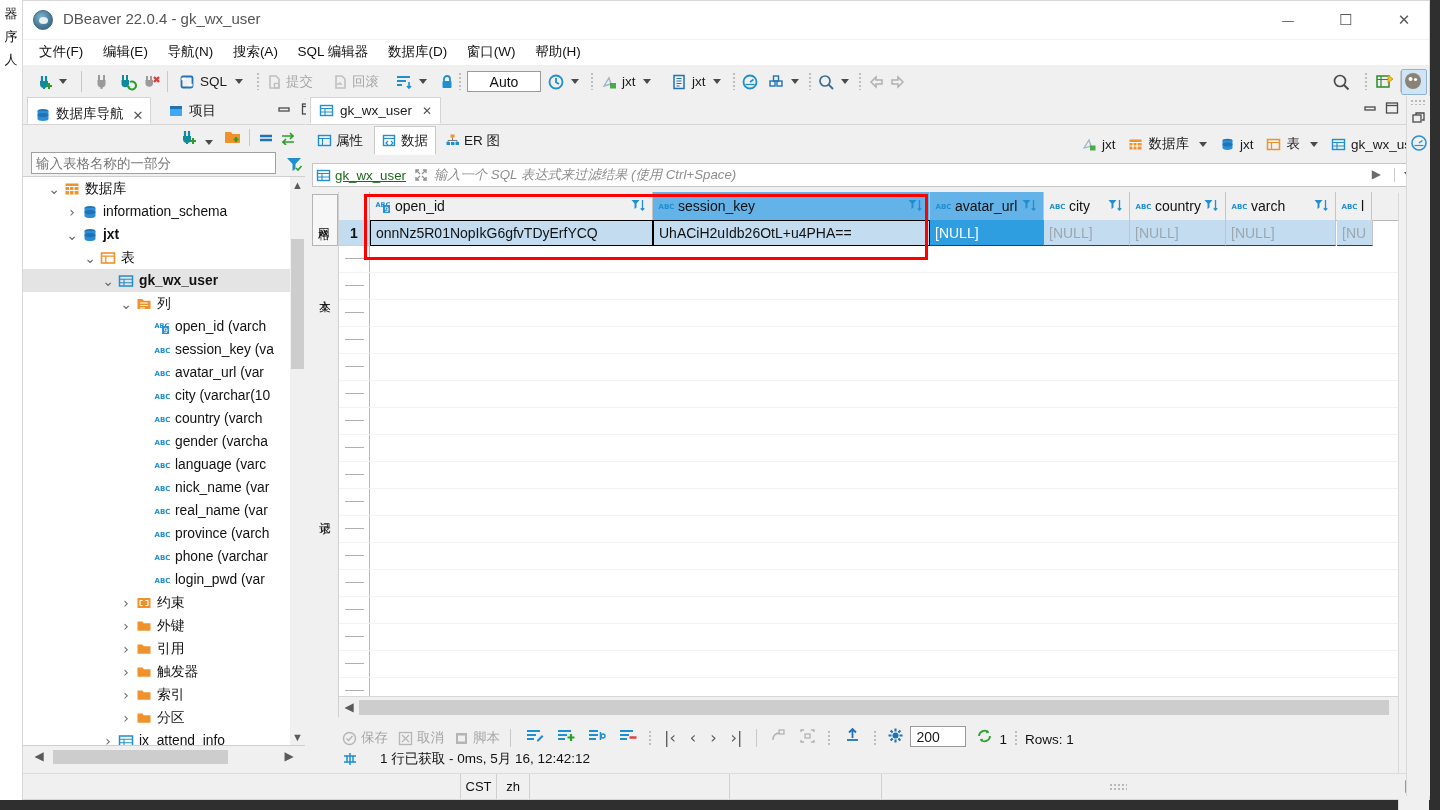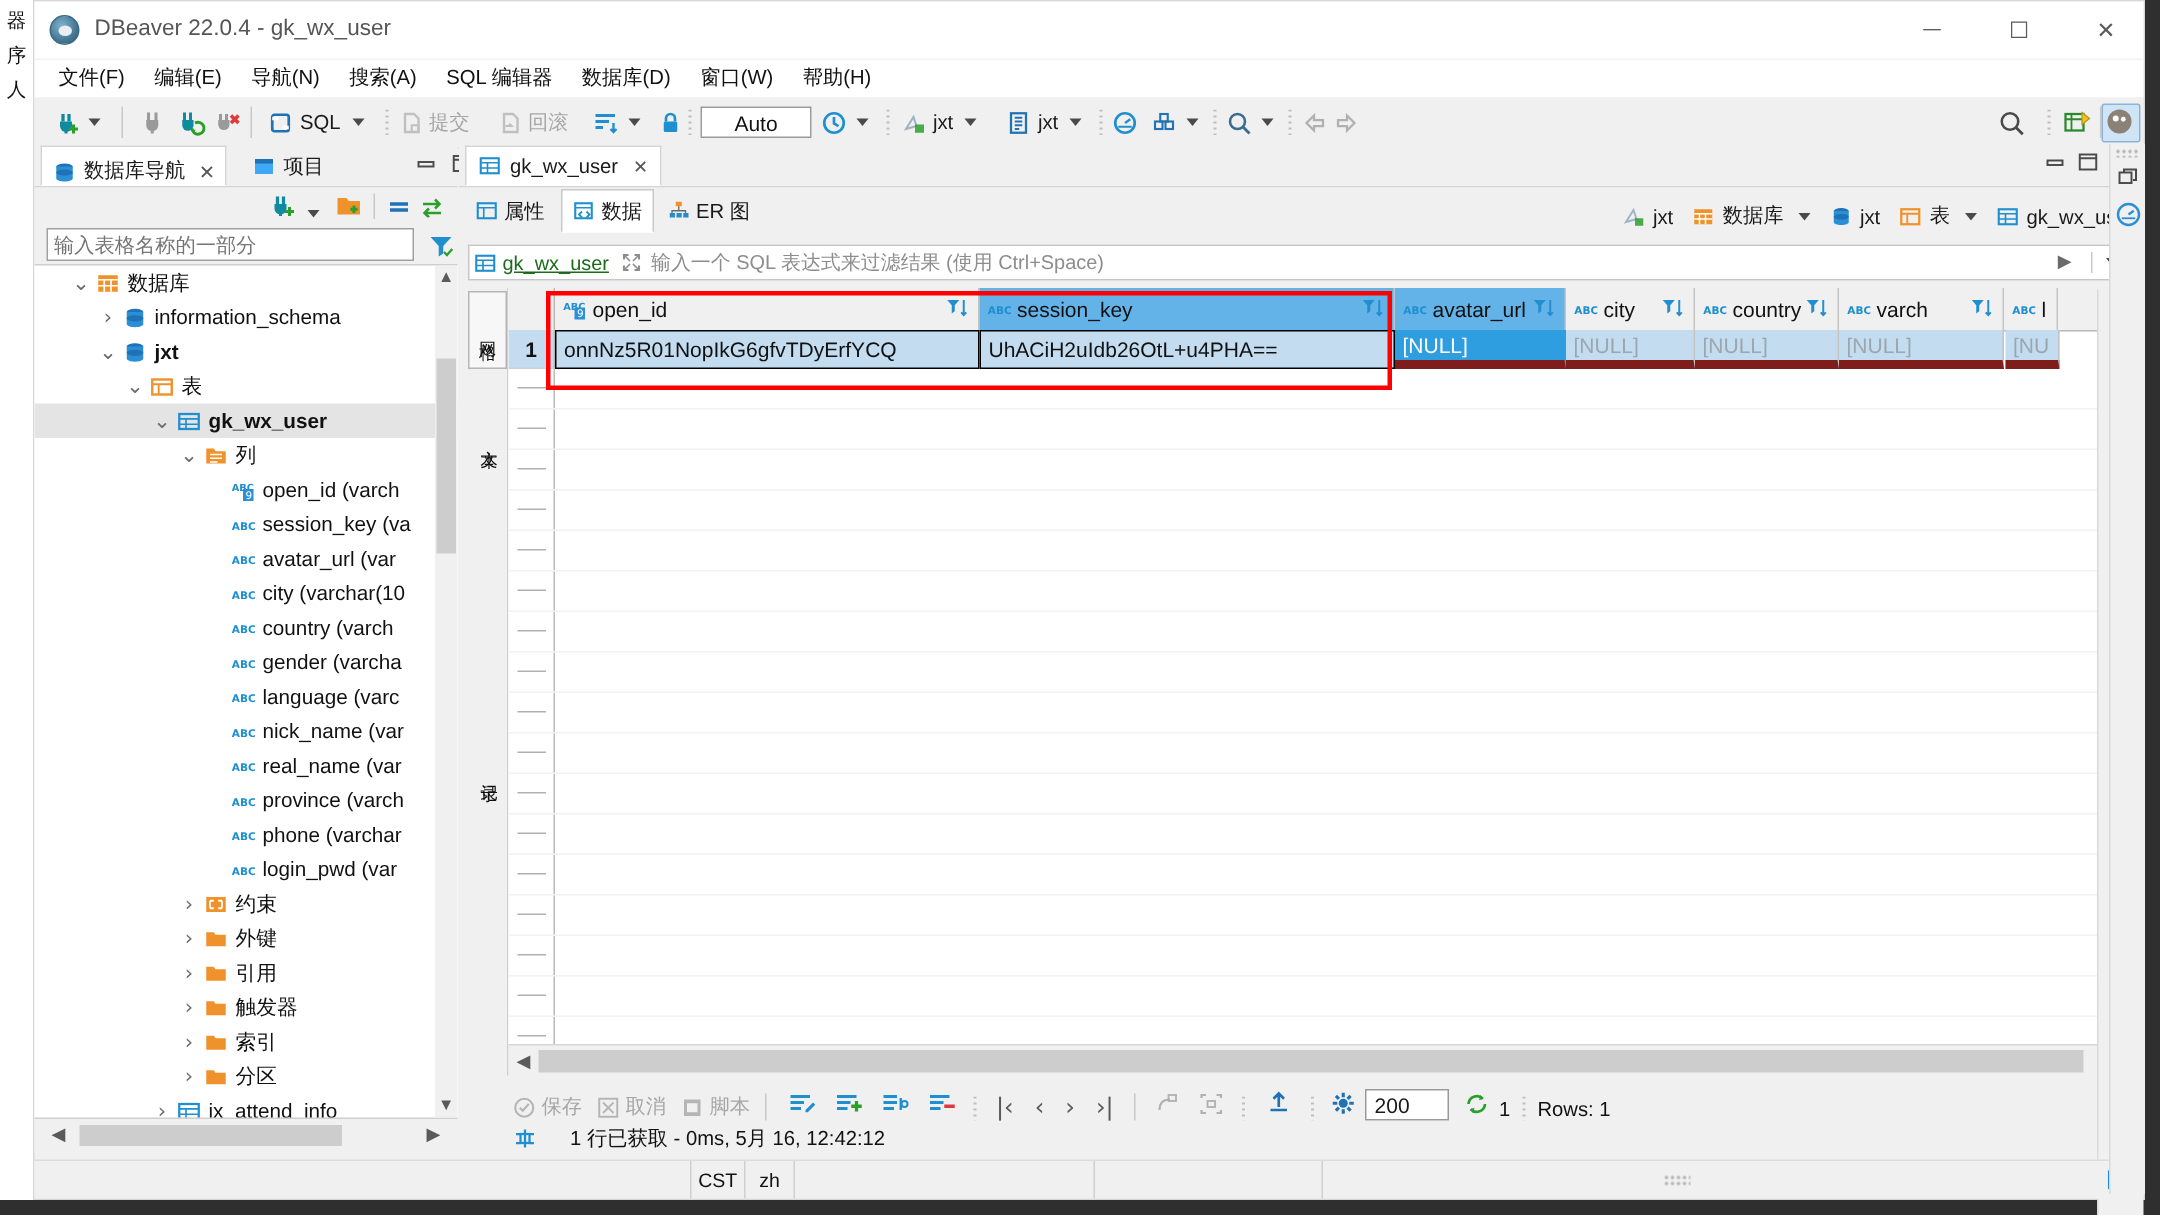--- a/index.html
+++ b/index.html
@@ -310,20 +310,21 @@
   }
   .filterbar {
     position: absolute; left: 6px; top: 66px;
     width: 1108px; height: 24px;
     background: #fff;
     border: 1px solid #c6c6c6;
     box-sizing: border-box;
     display: flex; align-items: center;
   }
   .filter-ph {
+    font-style: italic;
     color: #8d8d8d;
     font-size: 13.3px;
   }
   .filter-tbl {
     color: #1a6b1a; font-size: 13.3px; text-decoration: underline;
   }
 
   
   .gridwrap {
     position: absolute; left: 6px; top: 95px;
@@ -403,21 +404,21 @@
     line-height: 26px;
     font-size: 14px;
     font-weight: bold;
     color: #111;
   }
   .gcell {
     position: absolute; top: 0;
     height: 26px;
     box-sizing: border-box;
     border-right: 1px solid #c4c4c4;
-    border-bottom: 6px solid #7f1d1d;
+    border-bottom: 1px solid #7f1d1d;
     display: flex; align-items: center;
     padding-left: 5px;
     font-size: 14px;
     color: #111;
     background: #c3dcf0;
     overflow: hidden;
     white-space: nowrap;
   }
   .gcell.nullv { color: #9aa7b1; }
   .gcell.selcell { background: #2f9ee0; color: #fff; border-right-color: #2f9ee0; }

